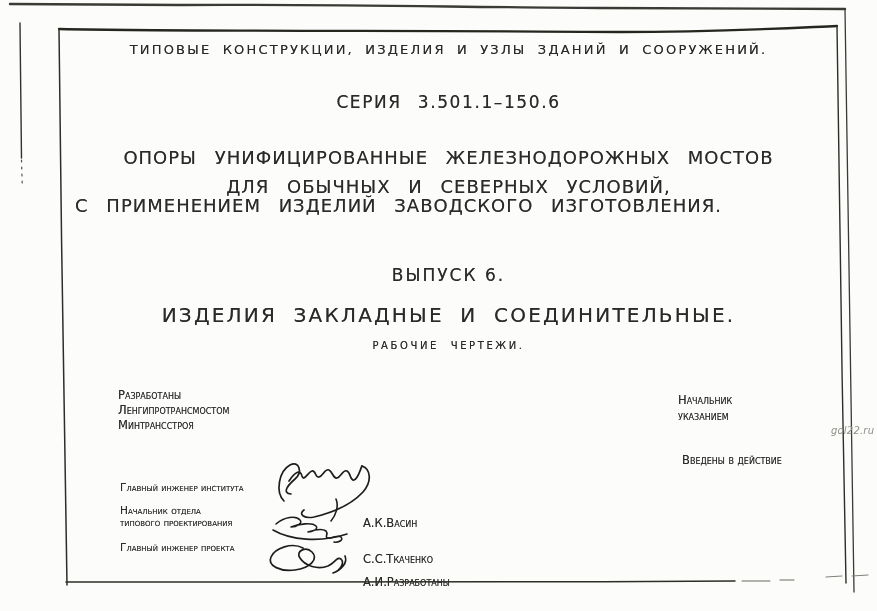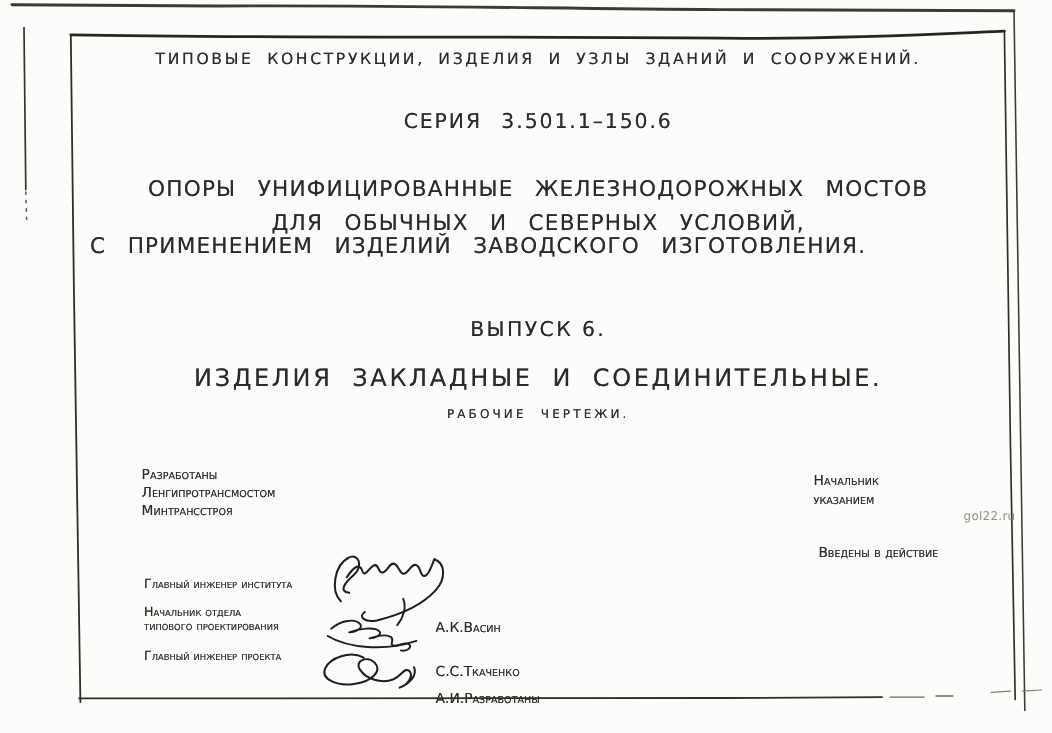--- a/index.html
+++ b/index.html
@@ -22,21 +22,21 @@
   .issue    { top:265px; font-size:17px;   letter-spacing:2px; }
   .subtitle { top:303px; font-size:20px;   letter-spacing:2.2px; word-spacing:8px; }
   .doctype  { top:340px; font-size:10px;   letter-spacing:2.6px; word-spacing:6px; }
   .sc { font-variant:small-caps; }
   .block { position:absolute; text-shadow:0 0 0.4px rgba(42,42,40,.6); }
   .dev      { left:118px; top:388px; font-size:11.5px; line-height:15px; }
   .approved { left:678px; top:392px; font-size:11.5px; line-height:16px; }
   .effective{ left:682px; top:453px; font-size:11.5px; }
   .sig-label{ position:absolute; left:120px; font-size:10.5px; line-height:12px; font-variant:small-caps; text-shadow:0 0 0.4px rgba(42,42,40,.6); }
   .sig-name { position:absolute; left:363px; font-size:11.5px; font-variant:small-caps; text-shadow:0 0 0.4px rgba(42,42,40,.6);margin-top:36px; }
-  .watermark{ position:absolute; left:803px; top:425px; font-size:10px; color:#8f908a; letter-spacing:0.2px; }
+  .watermark{ position:absolute; left:831px; top:425px; font-size:10px; color:#8f908a; letter-spacing:0.2px;font-style:italic; }
 </style>
 </head>
 <body>
 
 <div class="page">
 
   <svg class="scan-lines" viewBox="0 0 877 611" fill="none" stroke-linecap="round" stroke-linejoin="round">
 
     <path d="M 10 4 L 180 5 C 320 4 450 7 600 8 C 680 9 760 8 845 9" stroke="#26261f" stroke-width="2.4" opacity="0.9"></path>
 

